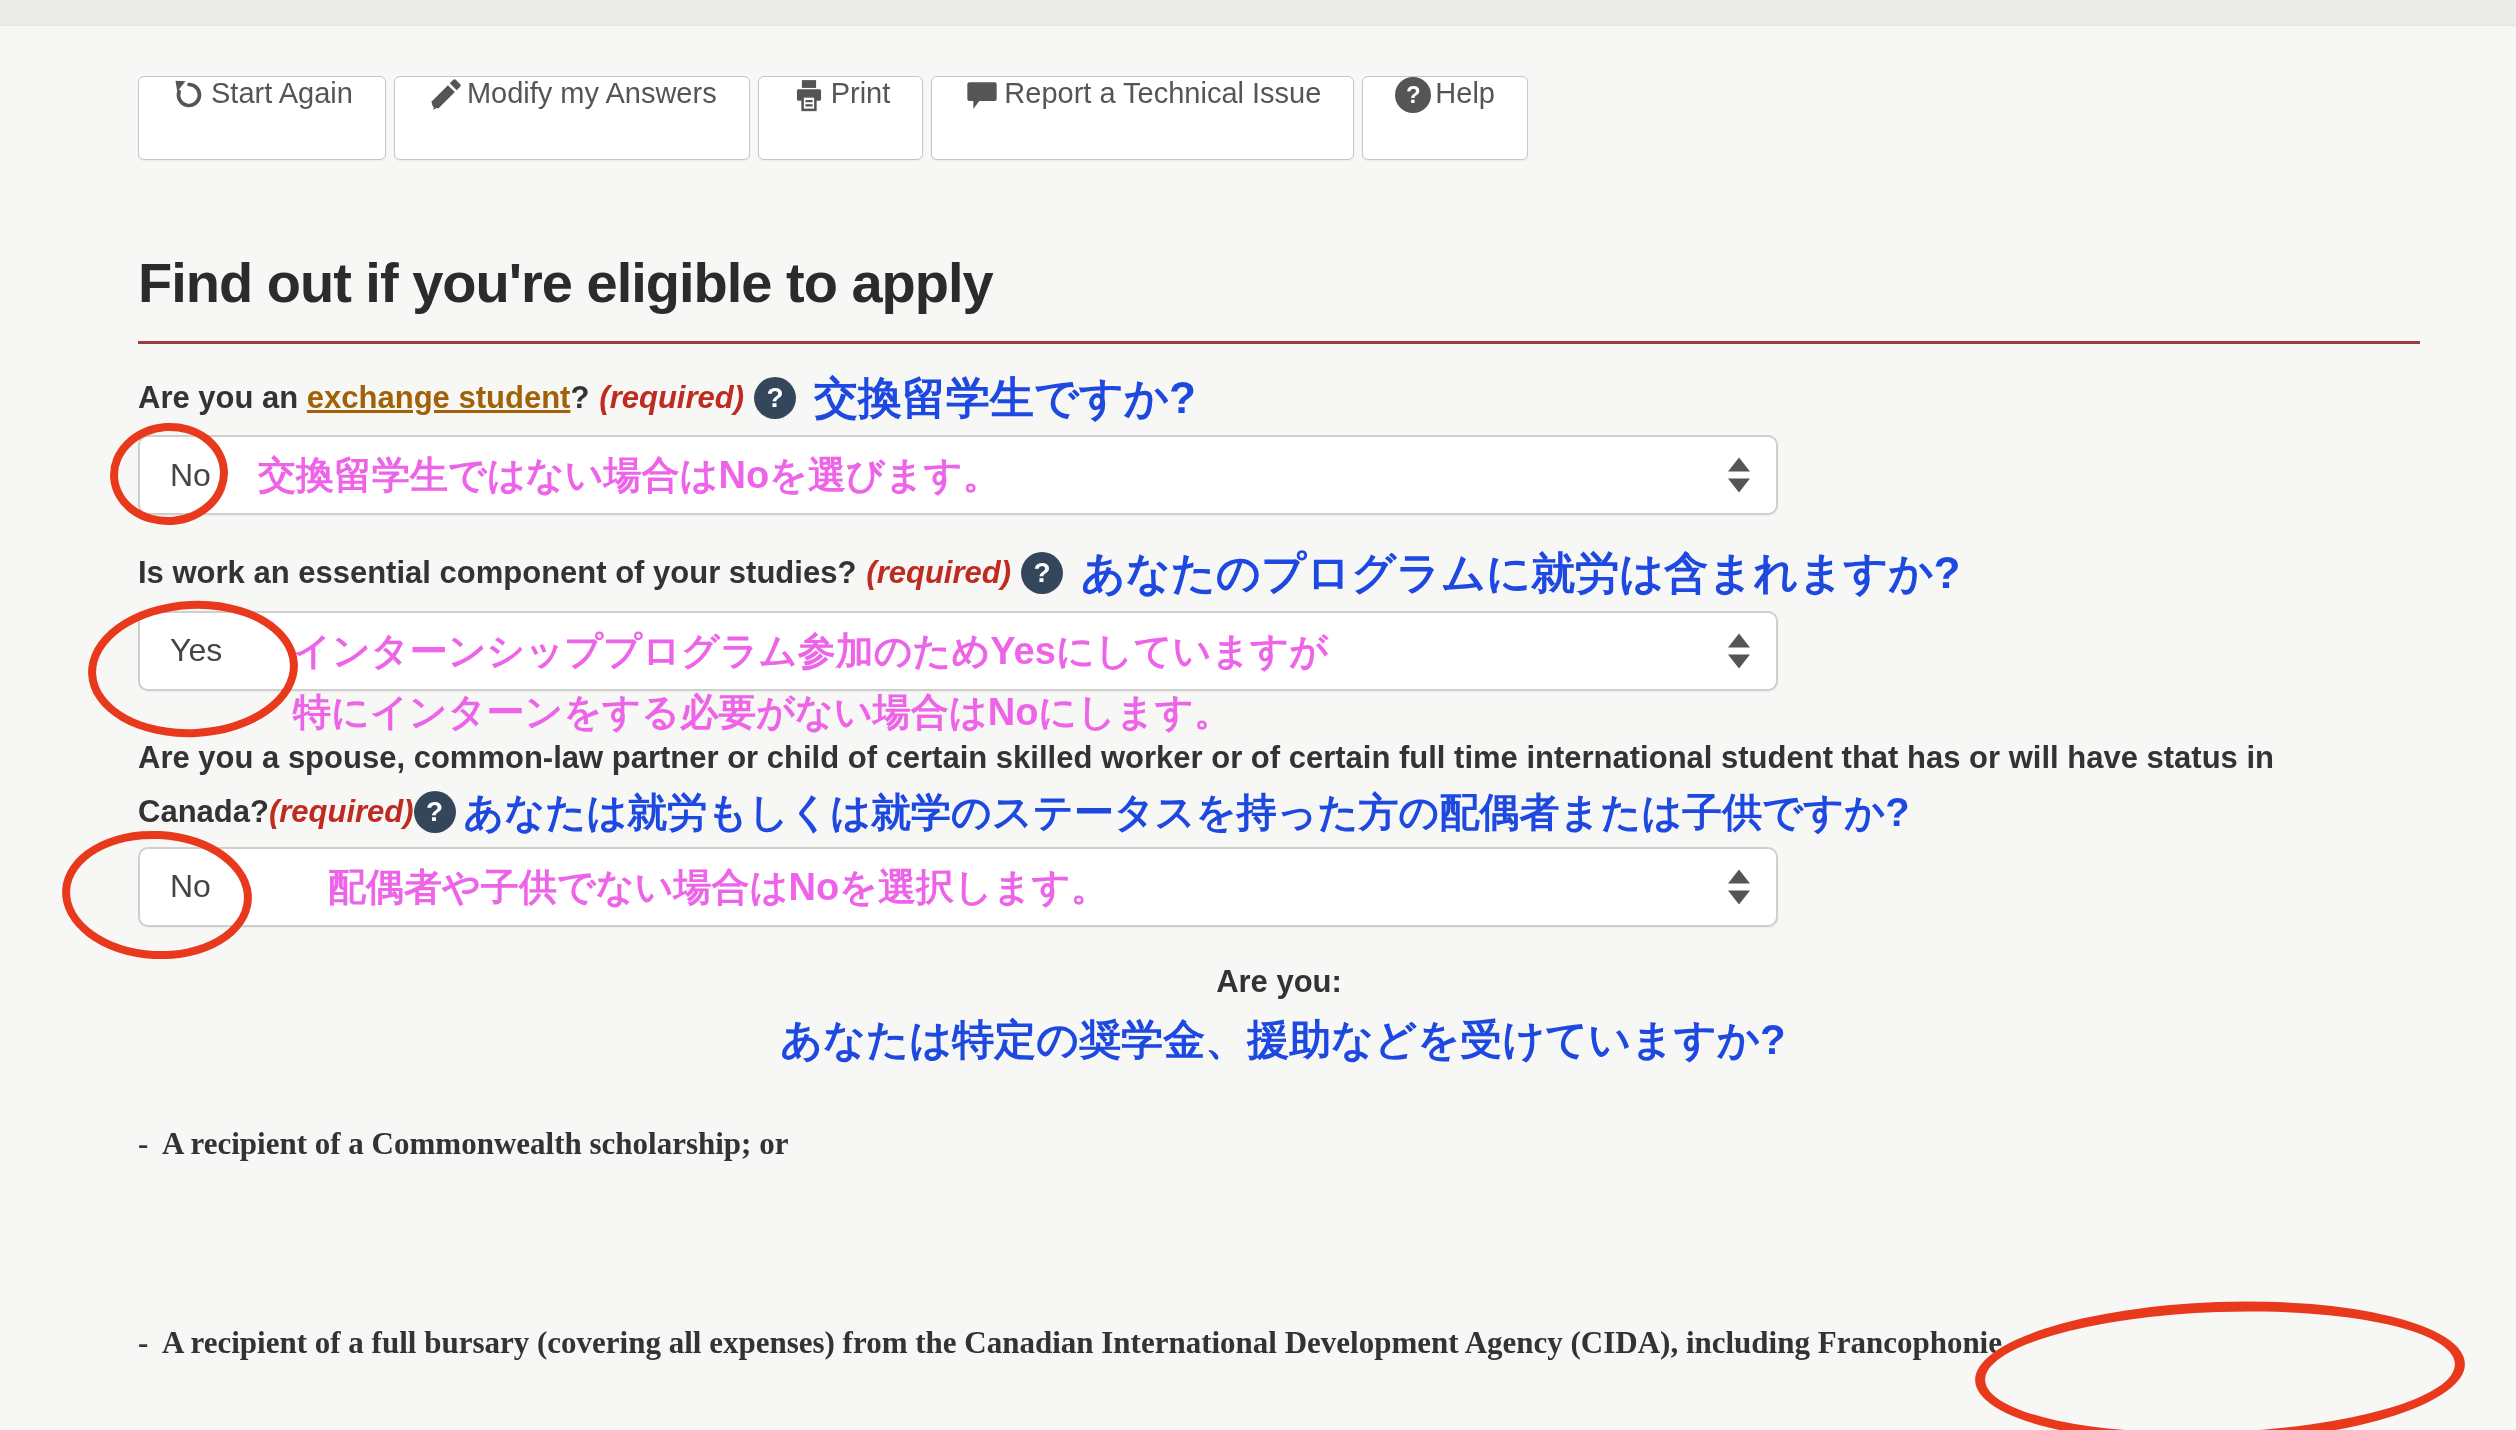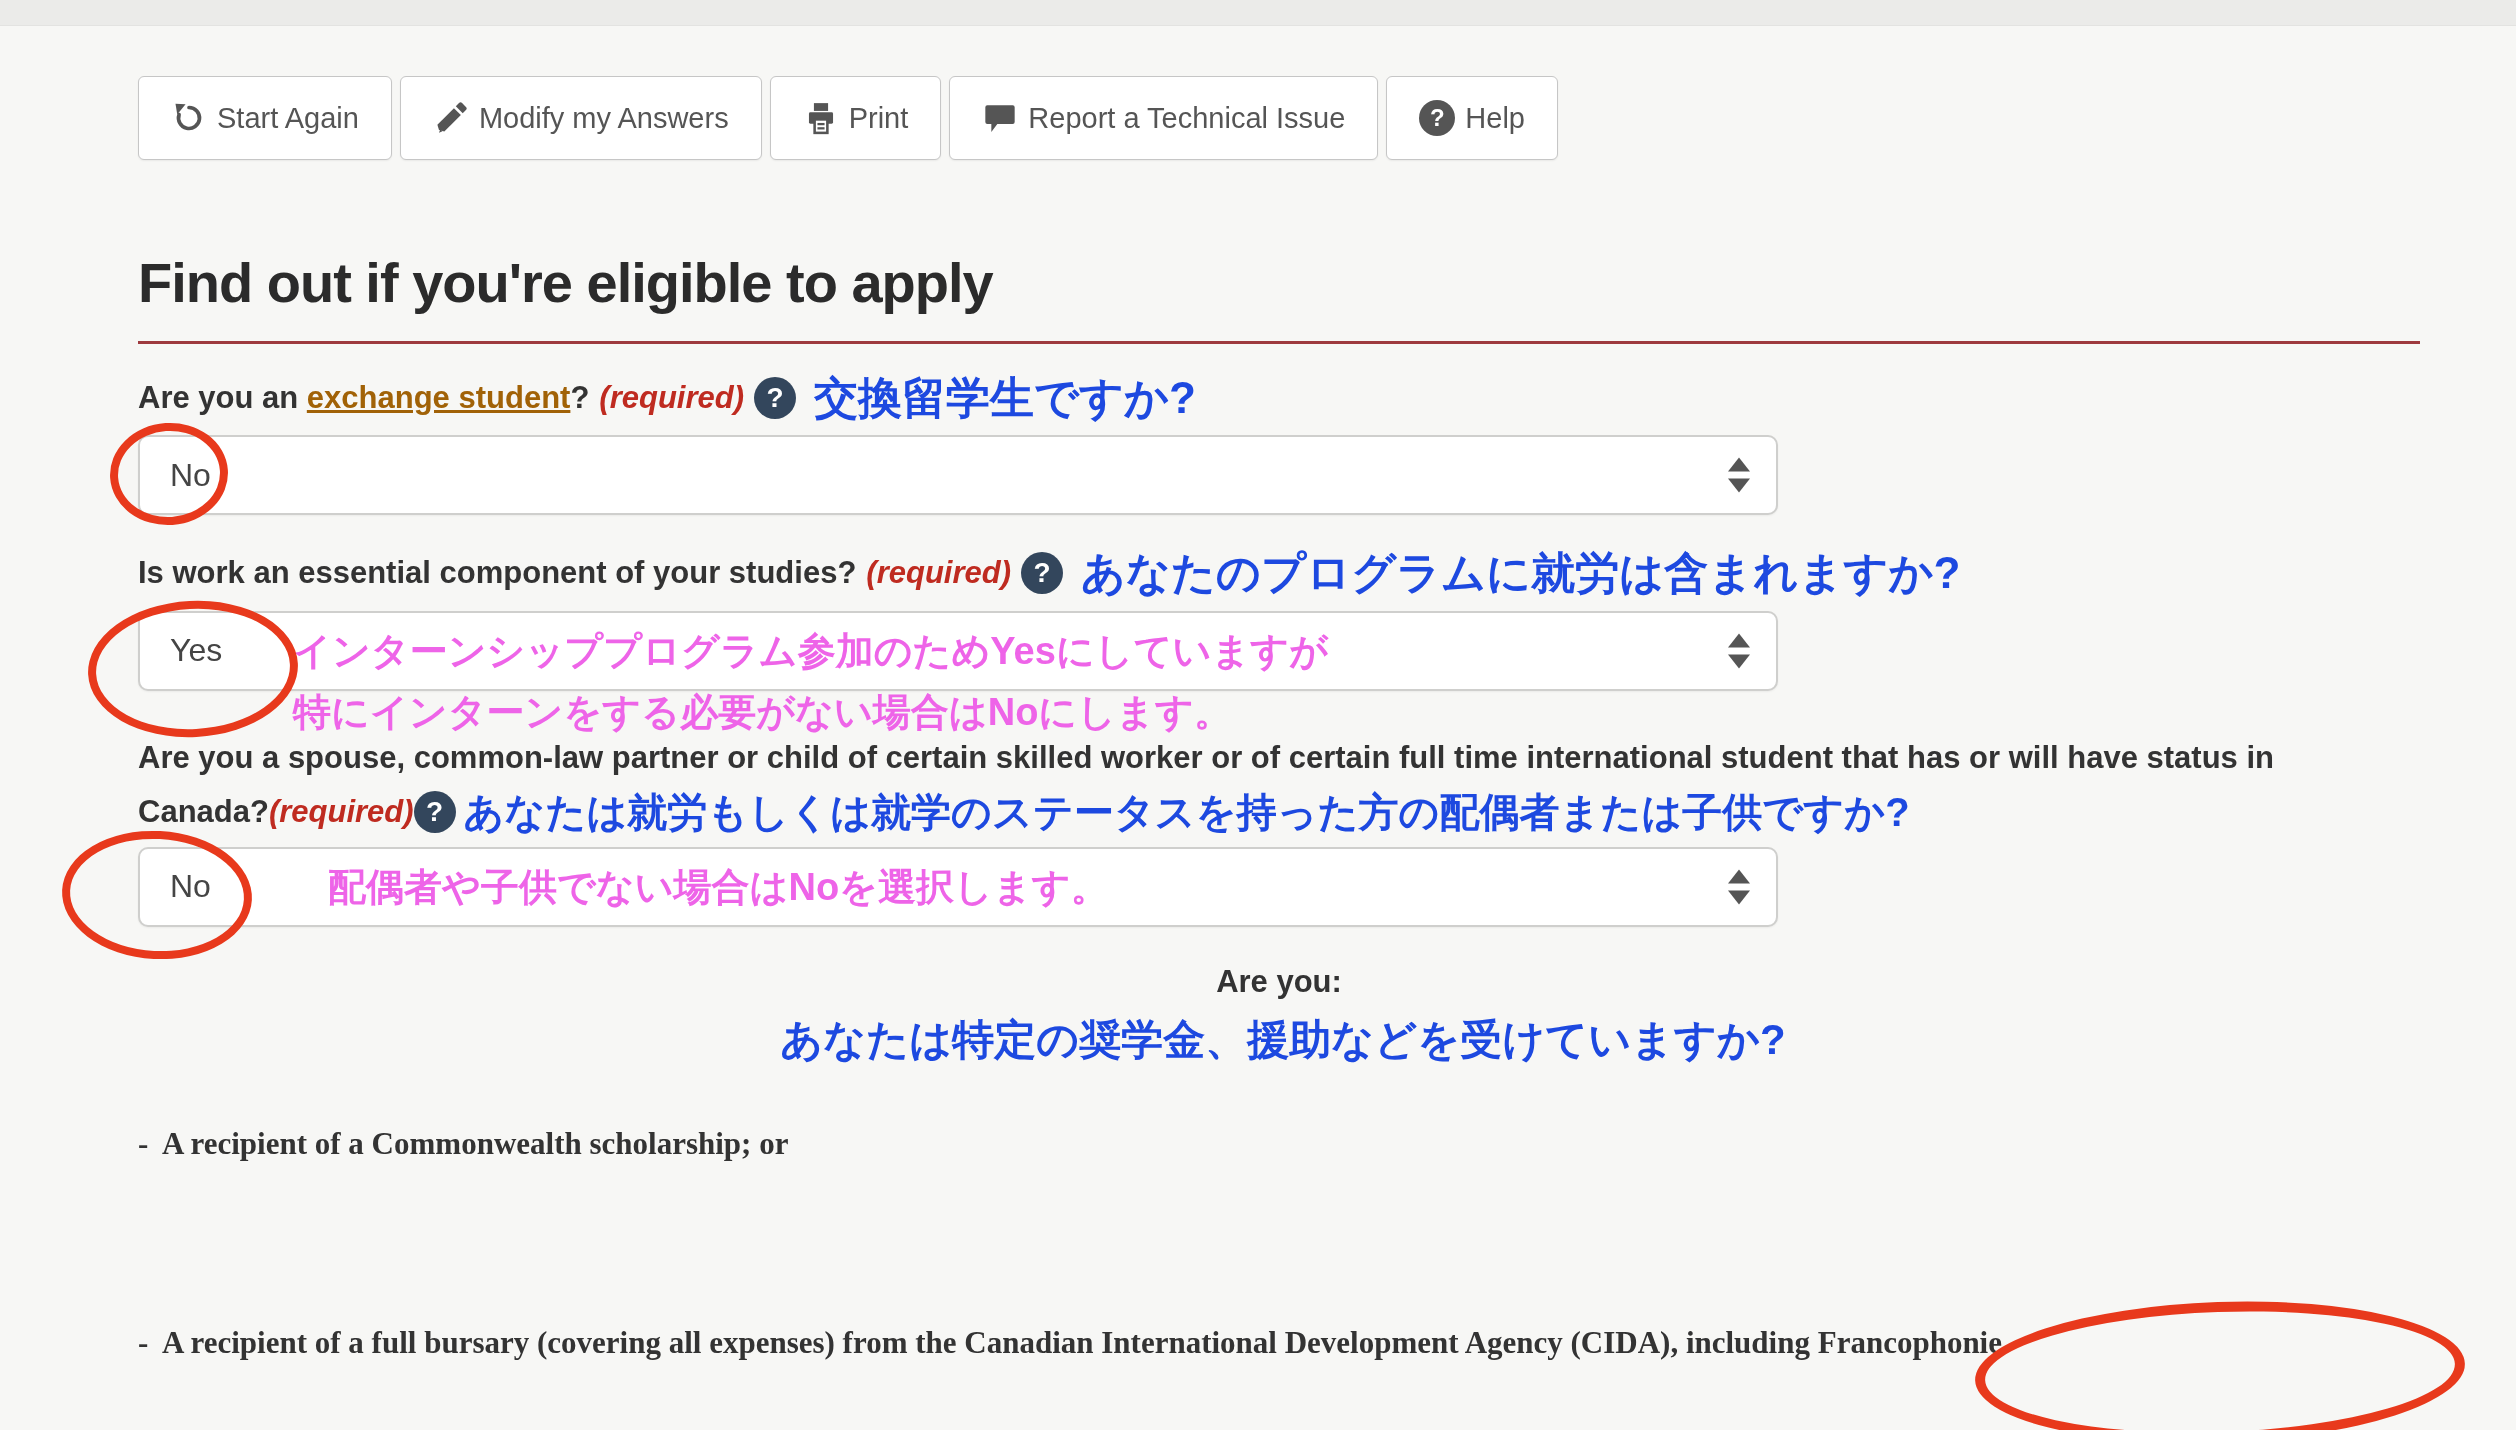--- a/index.html
+++ b/index.html
@@ -8,21 +8,21 @@
     position:relative; width:2516px; height:1430px;
     background:#f7f7f5; overflow:hidden;
     font-family:"Liberation Sans", sans-serif; color:#333;
   }
   .topband { height:26px; background:#ebebe9; border-bottom:1px solid #e3e3e1; }
   .content { padding:0 96px 0 138px; }
 
   
   .toolbar { margin-top:50px; display:flex; gap:8px; }
   .tb-btn {
-    display:flex; align-items:center; gap:10px; height:84px; padding:0 32px;
+    display:flex; gap:4px; height:84px; padding:0 32px;
     background:#ffffff; border:1px solid #c6c6c6; border-radius:6px;
     font-size:29px; color:#555; cursor:pointer; box-shadow:0 1px 2px rgba(0,0,0,.06);
     white-space:nowrap;
   }
   .tb-icn { display:flex; align-items:center; justify-content:center; width:36px; height:36px; }
   .circle-q {
     width:36px; height:36px; border-radius:50%; background:#555; color:#fff;
     display:flex; align-items:center; justify-content:center;
     font-size:24px; font-weight:bold;
   }
@@ -139,20 +139,21 @@
       <span class="jp-blue">交換留学生ですか?</span>
     </div>
     <div class="sel-wrap">
       <div class="sel-box" role="combobox">
         <span>No</span>
       </div>
       <span class="steppers">
           <span class="tri-up"></span>
           <span class="tri-down"></span>
         </span>
+      <span class="jp-note">交換留学生ではない場合はNoを選びます。</span>
       <div class="red-ellipse" style="left:-28px; top:-12px; width:118px; height:102px; transform:rotate(-4deg);"></div>
     </div>
 
     <div class="q-label" style="margin-top:28px;">
       <span class="en">Is work an essential component of your studies?</span>
       <span class="req">(required)</span>
       <span class="help-dot">?</span>
       <span class="jp-blue">あなたのプログラムに就労は含まれますか?</span>
     </div>
     <div class="sel-wrap">

